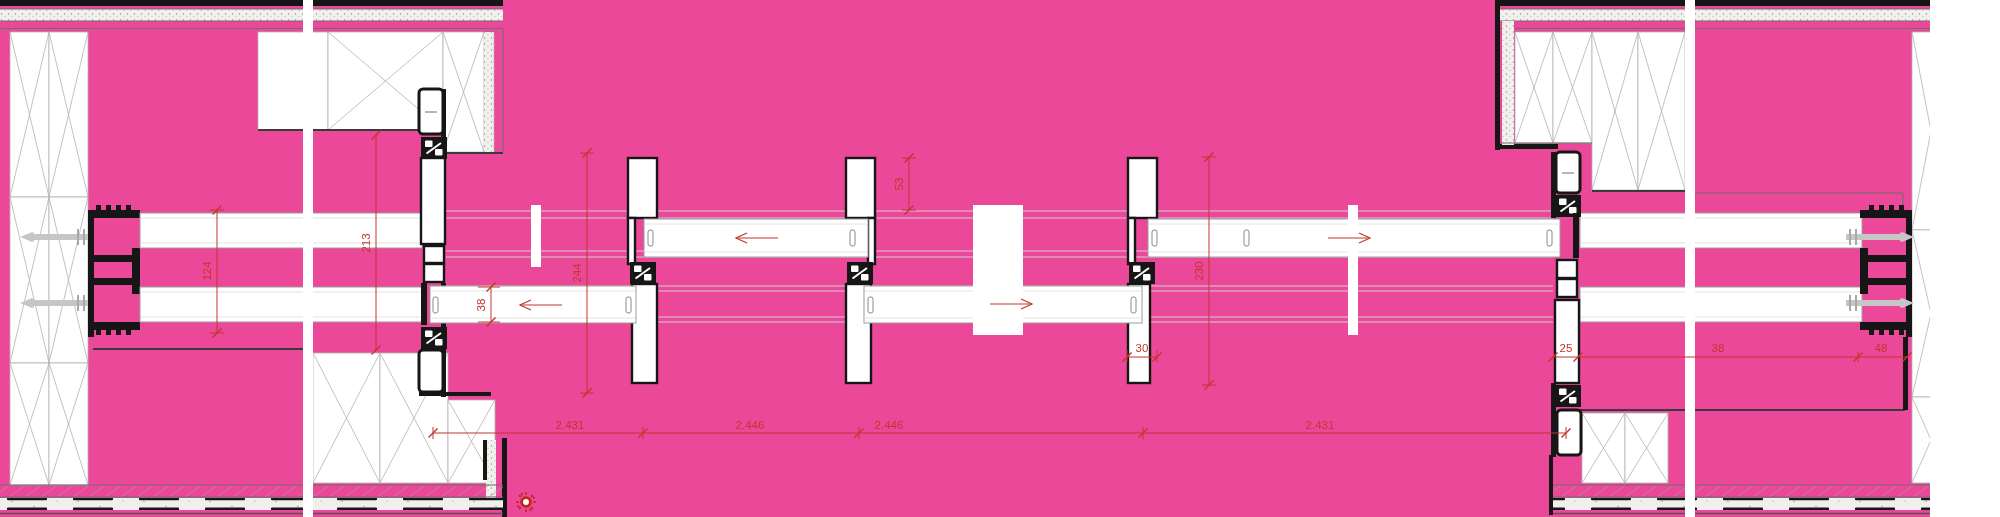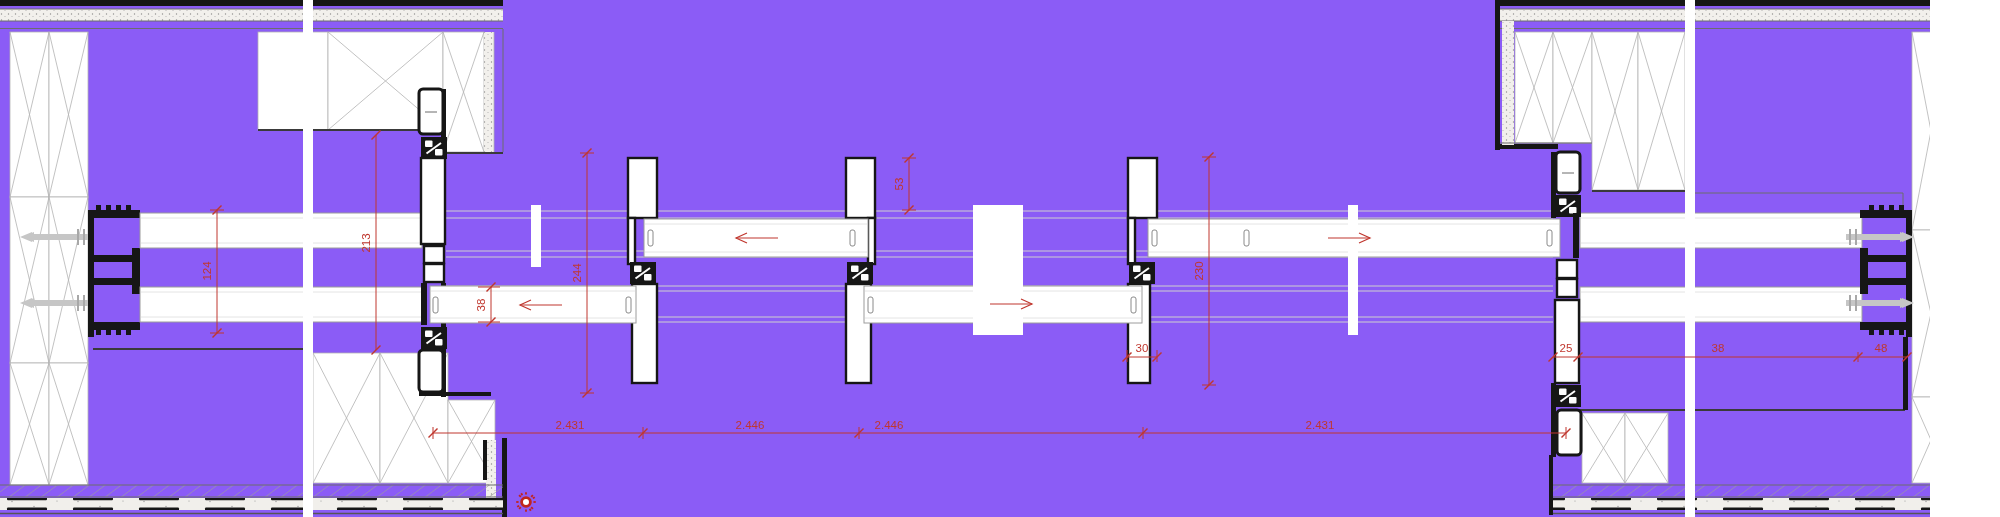--- a/index.html
+++ b/index.html
@@ -1,16 +1,16 @@
 <!DOCTYPE html>
 <html><head>
 <meta charset="utf-8">
 <style>
   html,body{margin:0;padding:0;background:#ffffff;}
-  .canvas{position:relative;width:1930px;height:517px;background:#8b5cf6;overflow:hidden;}
+  .canvas{position:relative;width:1930px;height:517px;background:#ec4899;overflow:hidden;}
   svg{display:block;}
   .blk{fill:#161616;}
   .wfr{fill:#fff;stroke:#161616;stroke-width:2.4;}
   .wfr3{fill:#fff;stroke:#161616;stroke-width:3;}
   .hx{stroke:#b3b3b3;stroke-width:0.8;fill:none;}
   .hxf{fill:#fff;stroke:#b3b3b3;stroke-width:0.8;}
   .trk{stroke:#cfcfcf;stroke-width:1;fill:none;}
   .gl{fill:#fff;stroke:#9c9c9c;stroke-width:1;}
   .gli{stroke:#dddddd;stroke-width:0.8;}
   .dim{stroke:#c0372e;stroke-width:1;fill:none;}

